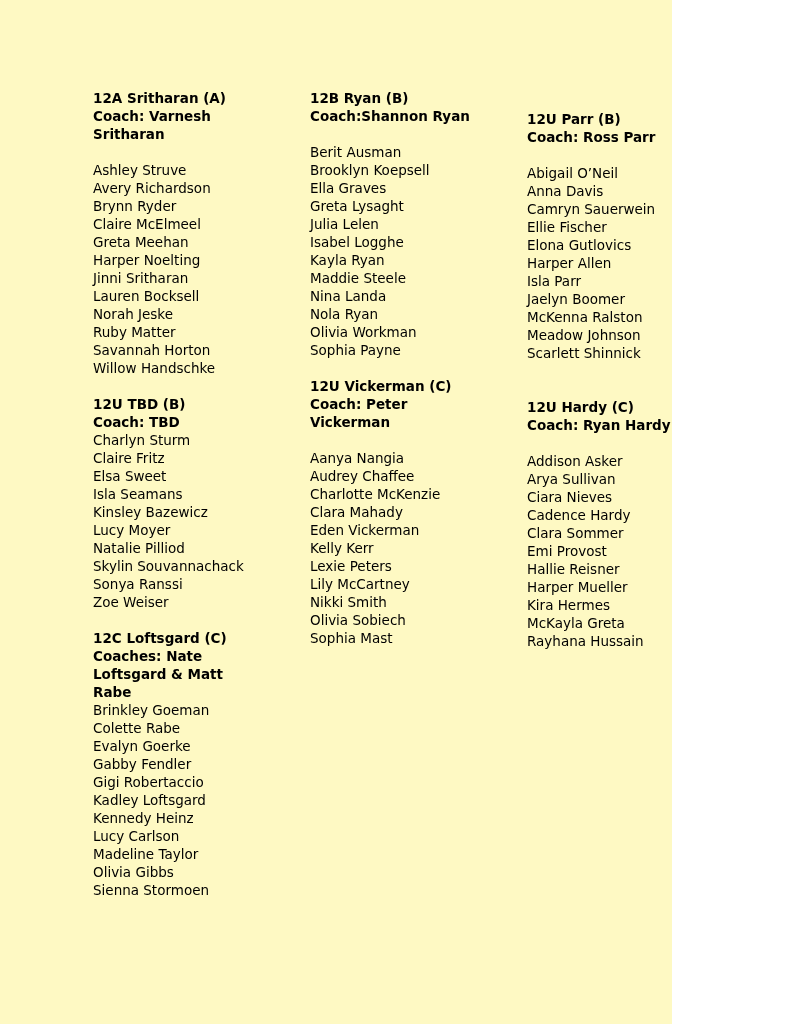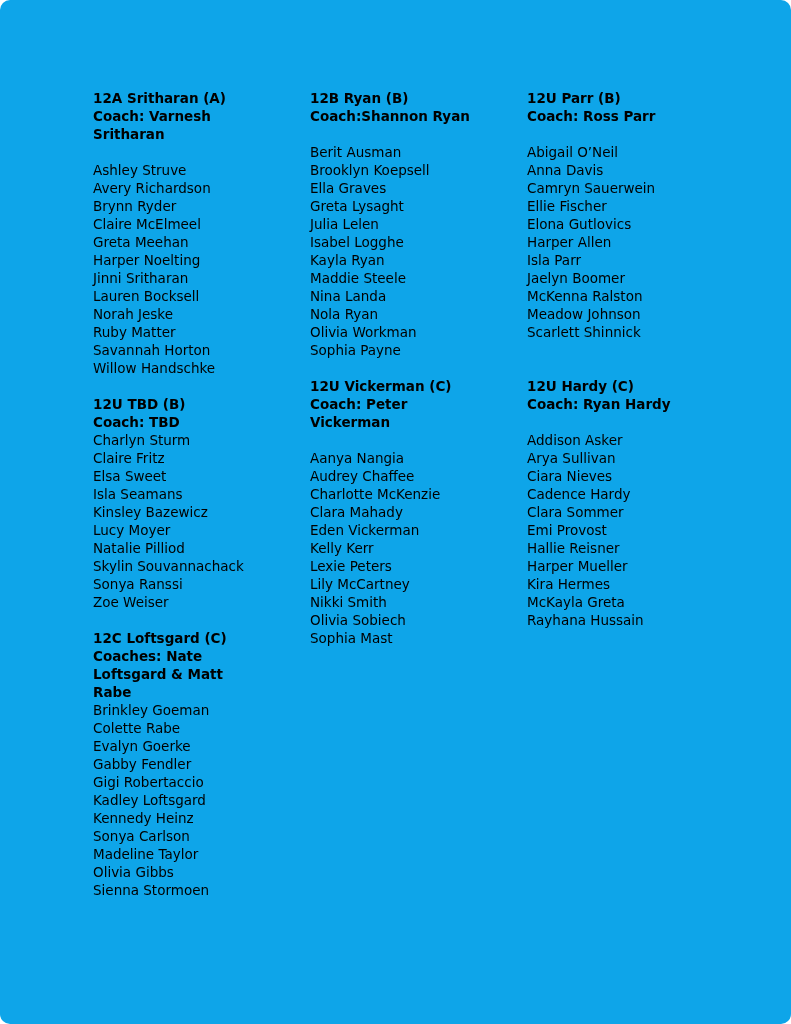--- a/index.html
+++ b/index.html
@@ -2,38 +2,37 @@
 <html><head>
 <meta charset="utf-8">
 <style>
   html, body {
     margin: 0;
     padding: 0;
     background: #ffffff;
   }
   .page {
     position: relative;
-    width: 791px;
+    width: 672px;
     height: 1024px;
-    background: #0ea5e9;
+    background: #fef9c3;
     overflow: hidden;
     font-family: "DejaVu Sans", "Liberation Sans", sans-serif;
     font-size: 13.5px;
     line-height: 18px;
     color: #000000;
-    border-radius: 10px;
   }
   .roster-col {
     position: absolute;
     top: 89px;
     width: 214px;
   }
   .col-0 { left: 93px; }
   .col-1 { left: 310px; }
-  .col-2 { left: 527px; }
+  .col-2 { left: 527px; margin-top: 21px; }
   .line {
     height: 18px;
     white-space: nowrap;
     overflow: visible;
   }
   .line.bold {
     font-weight: bold;
   }
 </style>
 </head>
@@ -75,21 +74,21 @@
       <div class="line bold">Coaches: Nate</div>
       <div class="line bold">Loftsgard &amp; Matt</div>
       <div class="line bold">Rabe</div>
       <div class="line">Brinkley Goeman</div>
       <div class="line">Colette Rabe</div>
       <div class="line">Evalyn Goerke</div>
       <div class="line">Gabby Fendler</div>
       <div class="line">Gigi Robertaccio</div>
       <div class="line">Kadley Loftsgard</div>
       <div class="line">Kennedy Heinz</div>
-      <div class="line">Sonya Carlson</div>
+      <div class="line">Lucy Carlson</div>
       <div class="line">Madeline Taylor</div>
       <div class="line">Olivia Gibbs</div>
       <div class="line">Sienna Stormoen</div>
     </div>
   <div class="roster-col col-1">
       <div class="line bold">12B Ryan (B)</div>
       <div class="line bold">Coach:Shannon Ryan</div>
       <div class="line">&nbsp;</div>
       <div class="line">Berit Ausman</div>
       <div class="line">Brooklyn Koepsell</div>

